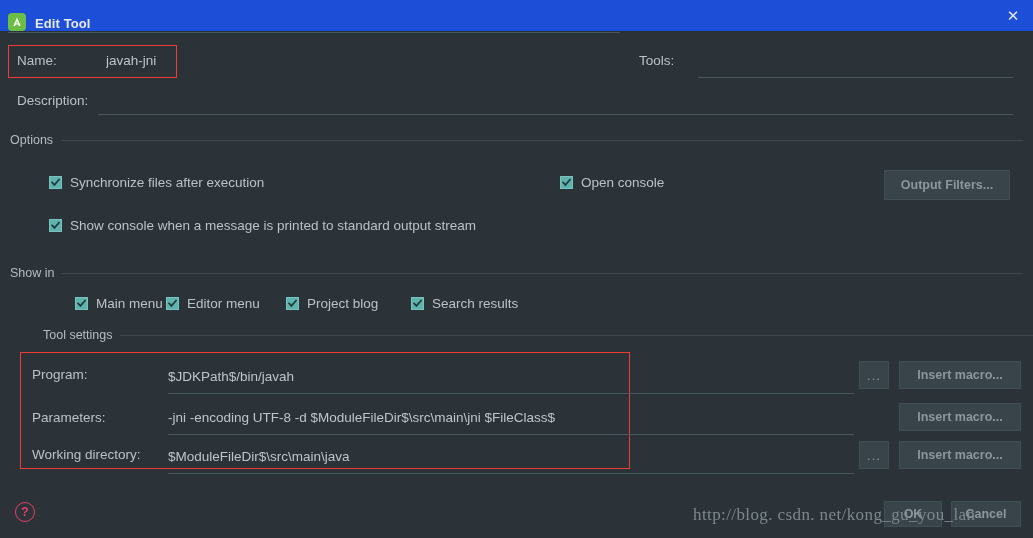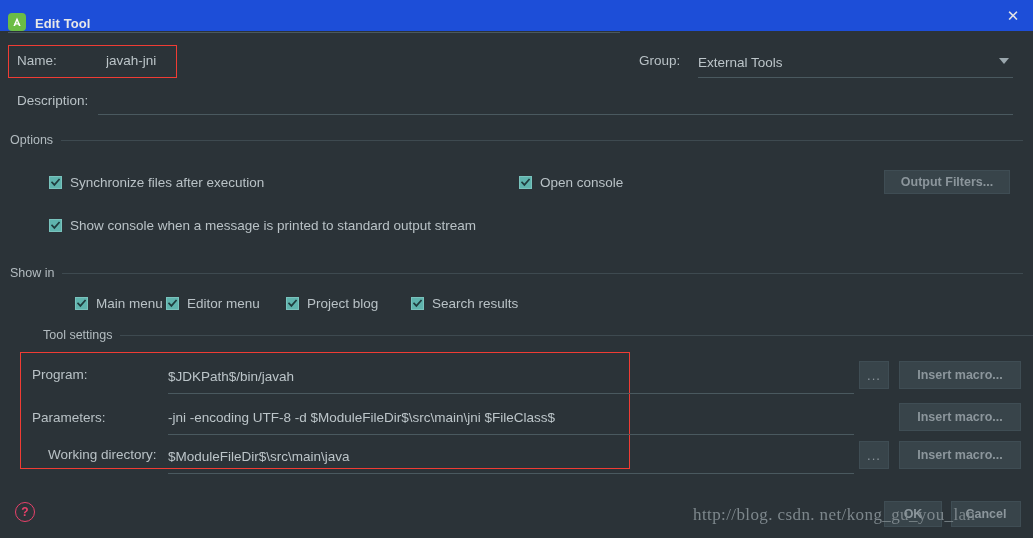--- a/index.html
+++ b/index.html
@@ -281,54 +281,50 @@
     <div class="title-close">✕</div>
   </div>
 
   <div class="name-row">
     <div class="name-redbox"></div>
     <div class="field-label name-label">Name:</div>
     <div class="inputline name-value">javah-jni</div>
   </div>
   <div class="name-underline"></div>
 
-  <div class="field-label group-label">Group:</div>
-  <div class="group-select">
-    <span class="group-value">External Tools</span>
-    <span class="group-arrow"></span>
-  </div>
+  <div class="field-label group-label">Tools:</div>
   <div class="group-underline"></div>
 
   <div class="field-label desc-label">Description:</div>
   <div class="desc-underline"></div>
 
   <div class="section" style="top:133px;">
     <span class="section-title">Options</span>
     <span class="section-rule"></span>
   </div>
 
   <div class="cb" style="left:49px; top:175px;">
     <span class="cb-box">
       <svg width="9" height="9" viewBox="0 0 9 9">
           <path d="M1 4.4 L3.4 6.9 L8 1.6" stroke="#1f3b3d" stroke-width="1.7" fill="none" stroke-linecap="square"></path>
         </svg>
     </span>
     <span class="cb-label">Synchronize files after execution</span>
   </div>
 
-  <div class="cb" style="left:519px; top:175px;">
+  <div class="cb" style="left:560px; top:175px;">
     <span class="cb-box">
       <svg width="9" height="9" viewBox="0 0 9 9">
           <path d="M1 4.4 L3.4 6.9 L8 1.6" stroke="#1f3b3d" stroke-width="1.7" fill="none" stroke-linecap="square"></path>
         </svg>
     </span>
     <span class="cb-label">Open console</span>
   </div>
 
-  <div class="btn" style="left:884px; top:170px; width:126px; height:24px;">Output Filters...</div>
+  <div class="btn" style="left:884px; top:170px; width:126px; height:30px;">Output Filters...</div>
 
   <div class="cb" style="left:49px; top:218px;">
     <span class="cb-box">
       <svg width="9" height="9" viewBox="0 0 9 9">
           <path d="M1 4.4 L3.4 6.9 L8 1.6" stroke="#1f3b3d" stroke-width="1.7" fill="none" stroke-linecap="square"></path>
         </svg>
     </span>
     <span class="cb-label">Show console when a message is printed to standard output stream</span>
   </div>
 
@@ -385,21 +381,21 @@
   <div class="ts-value" style="left:168px; top:369px;">$JDKPath$/bin/javah</div>
   <div class="ts-underline" style="left:168px; top:393px; width:686px;"></div>
   <div class="btn dots" style="left:859px; top:361px; width:30px; height:28px;">...</div>
   <div class="btn" style="left:899px; top:361px; width:122px; height:28px;">Insert macro...</div>
 
   <div class="ts-label" style="left:32px; top:410px;">Parameters:</div>
   <div class="ts-value" style="left:168px; top:410px;">-jni  -encoding UTF-8 -d  $ModuleFileDir$\src\main\jni $FileClass$</div>
   <div class="ts-underline" style="left:168px; top:434px; width:686px;"></div>
   <div class="btn" style="left:899px; top:403px; width:122px; height:28px;">Insert macro...</div>
 
-  <div class="ts-label" style="left:32px; top:447px;margin-left:16px;">Working directory:</div>
+  <div class="ts-label" style="left:32px; top:447px;">Working directory:</div>
   <div class="ts-value" style="left:168px; top:449px;">$ModuleFileDir$\src\main\java</div>
   <div class="ts-underline" style="left:168px; top:473px; width:686px;"></div>
   <div class="btn dots" style="left:859px; top:441px; width:30px; height:28px;">...</div>
   <div class="btn" style="left:899px; top:441px; width:122px; height:28px;">Insert macro...</div>
 
   <div class="help-icon">?</div>
 
   <div class="btn" style="left:884px; top:501px; width:58px; height:26px;">OK</div>
   <div class="btn" style="left:951px; top:501px; width:70px; height:26px;">Cancel</div>
 

